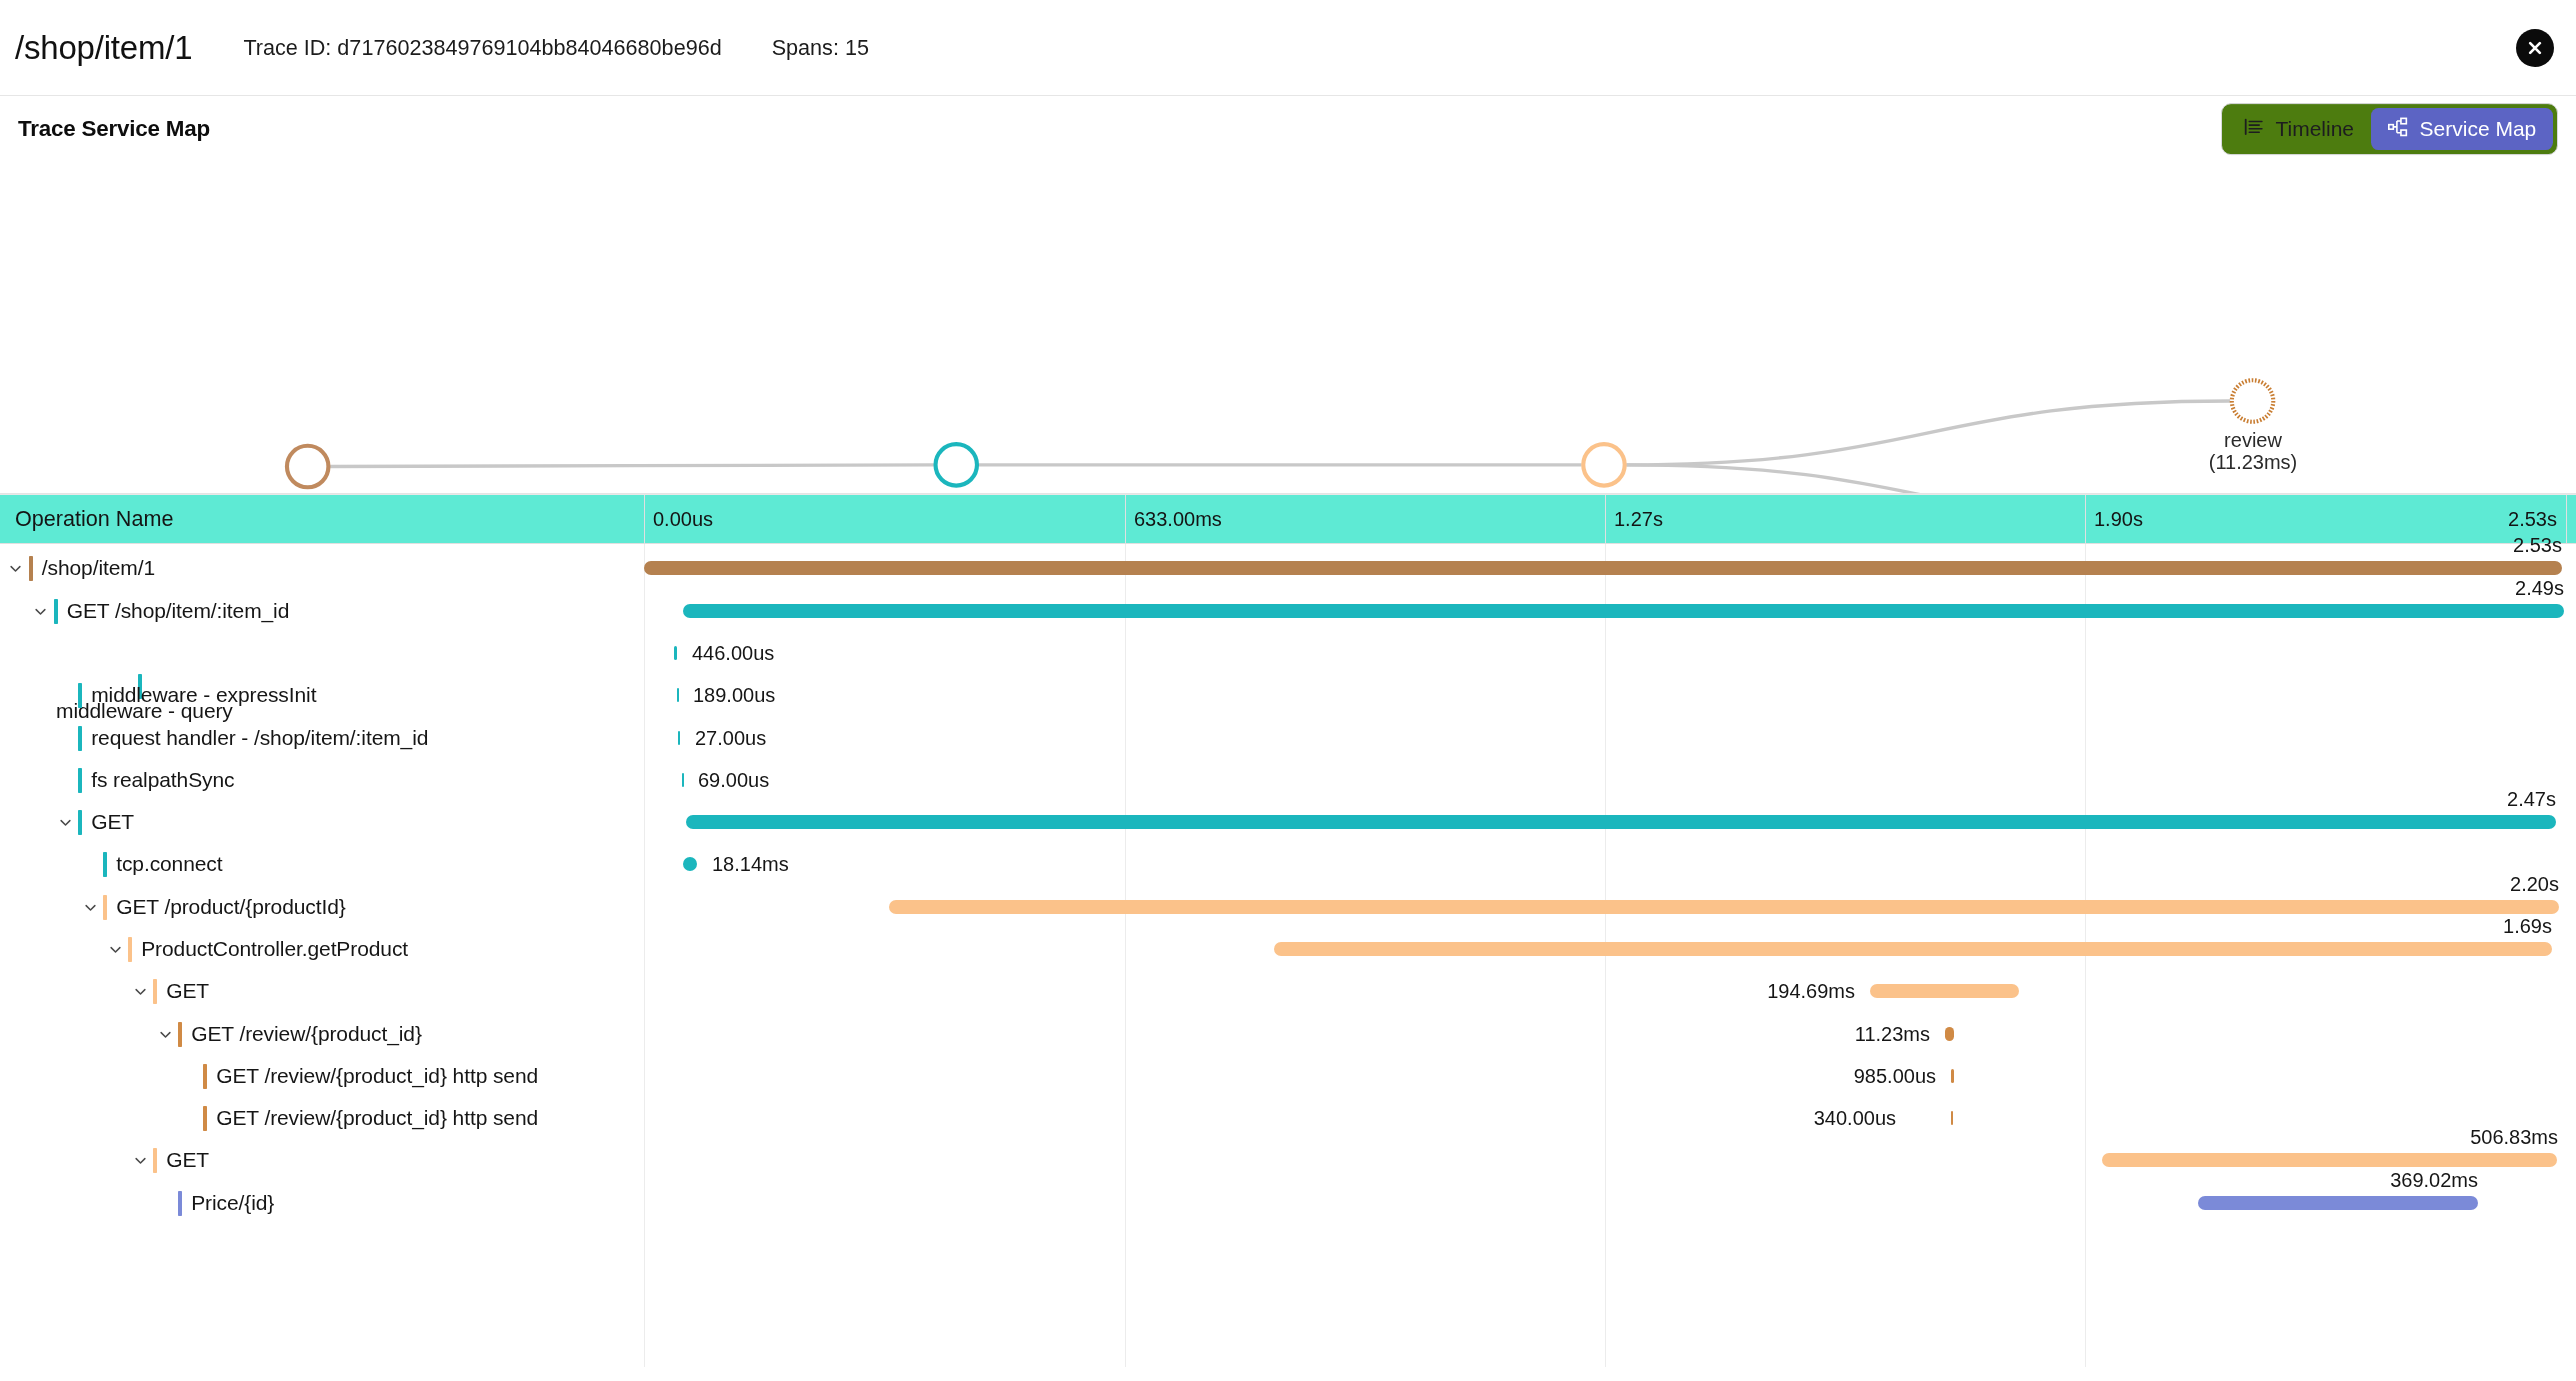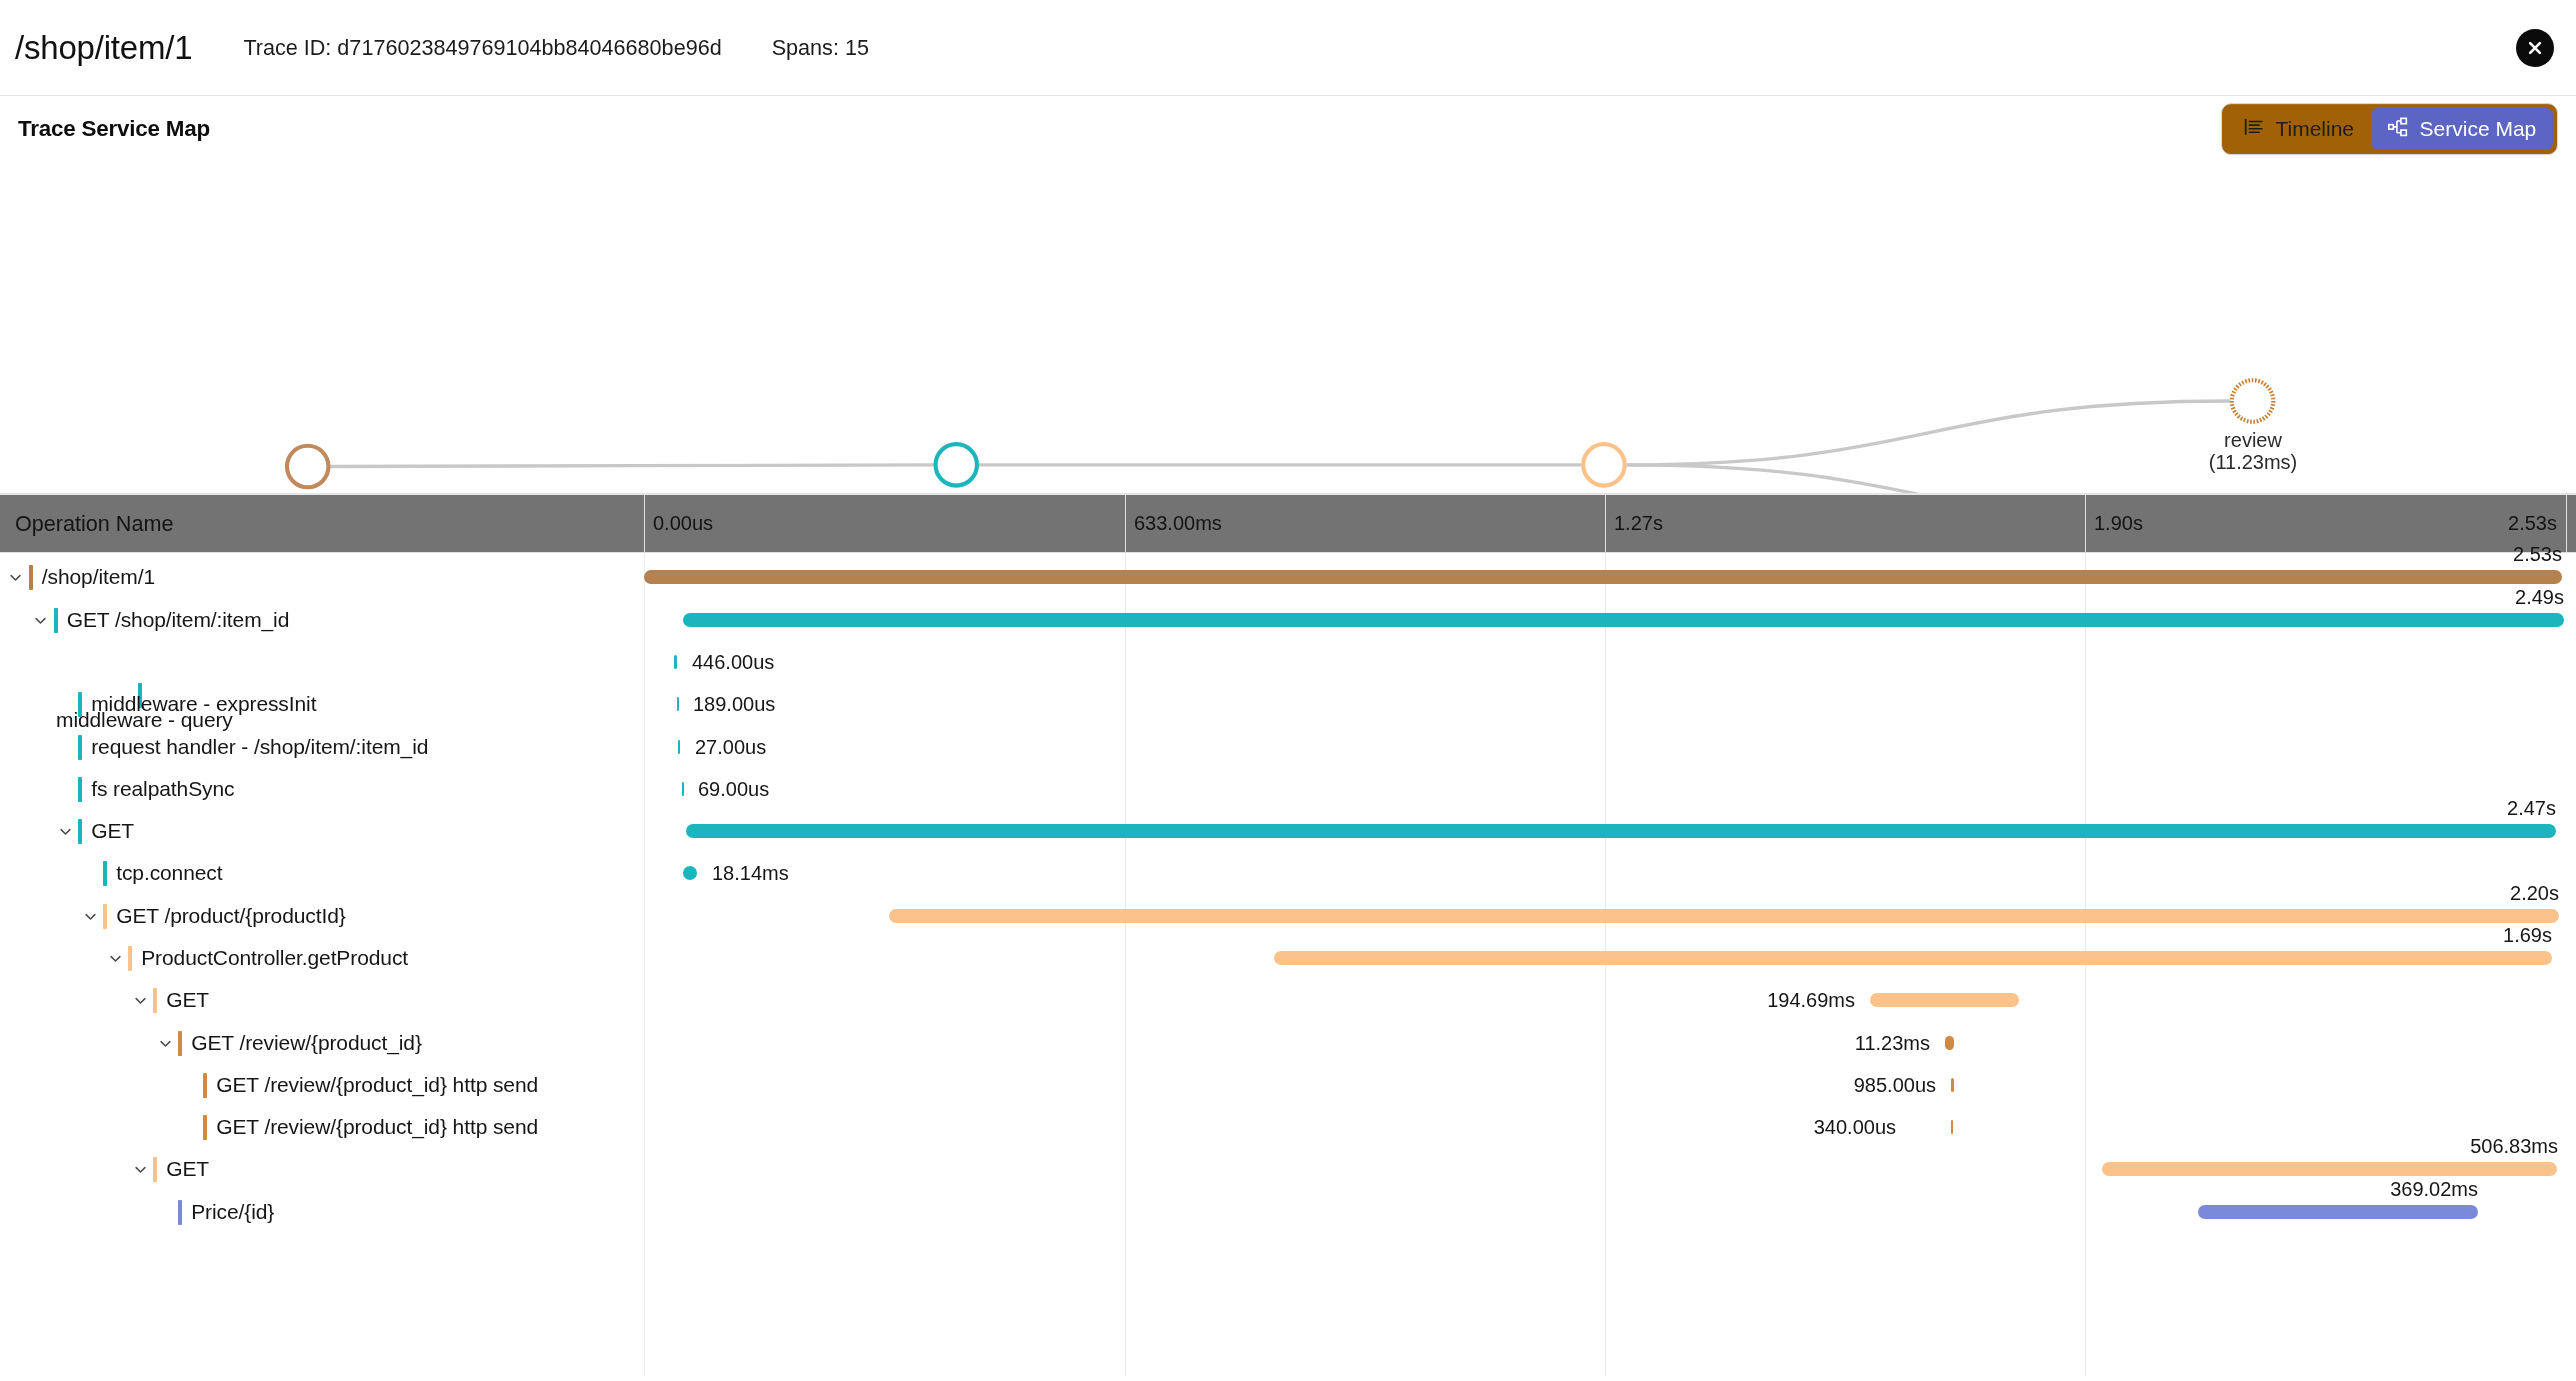--- a/index.html
+++ b/index.html
@@ -65,21 +65,21 @@
     position: absolute;
     right: 18px;
     top: 50%;
     transform: translateY(-50%);
     display: flex;
     align-items: center;
     gap: 0px;
     border: 1.7px solid #d8d8dd;
     border-radius: 10px;
     padding: 4.1px;
-    background: #a16207;
+    background: #4d7c0f;
   }
   .toggle-btn {
     display: flex; align-items: center; gap: 10.8px;
     font-size: 21px;
     padding: 7.5px 16.6px;
     border-radius: 7.5px;
     cursor: pointer;
     color: #1d1d1f;
     white-space: nowrap;
   }
@@ -102,22 +102,22 @@
     line-height: 1.12;
     color: #2b2b2b;
     transform: translateX(-50%);
     white-space: nowrap;
     pointer-events: none;
   }
 
   
   .tl-header {
     position: relative;
-    height: 59px;
-    background: #737373;
+    height: 50px;
+    background: #5eead4;
     border-bottom: 0.8px solid #e0e0e0;
     border-top: 0.8px solid #e8e8e8;
   }
   .tl-header .op-col {
     position: absolute;
     left: 15px; top: 0;
     height: 100%;
     display: flex; align-items: center;
     font-size: 21.6px;
     color: #141414;

